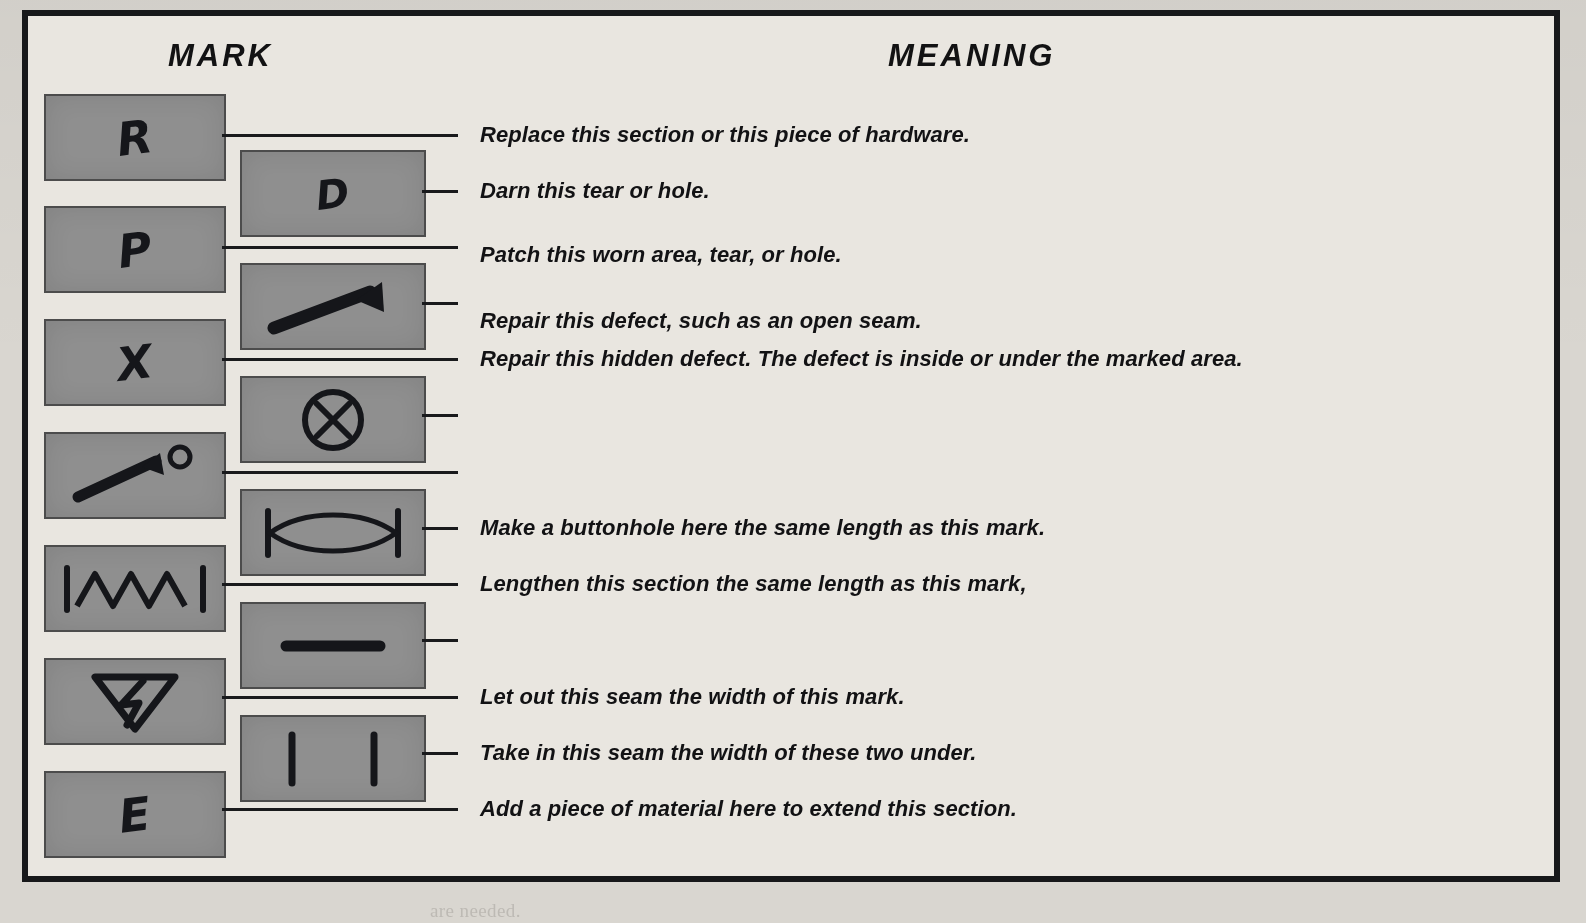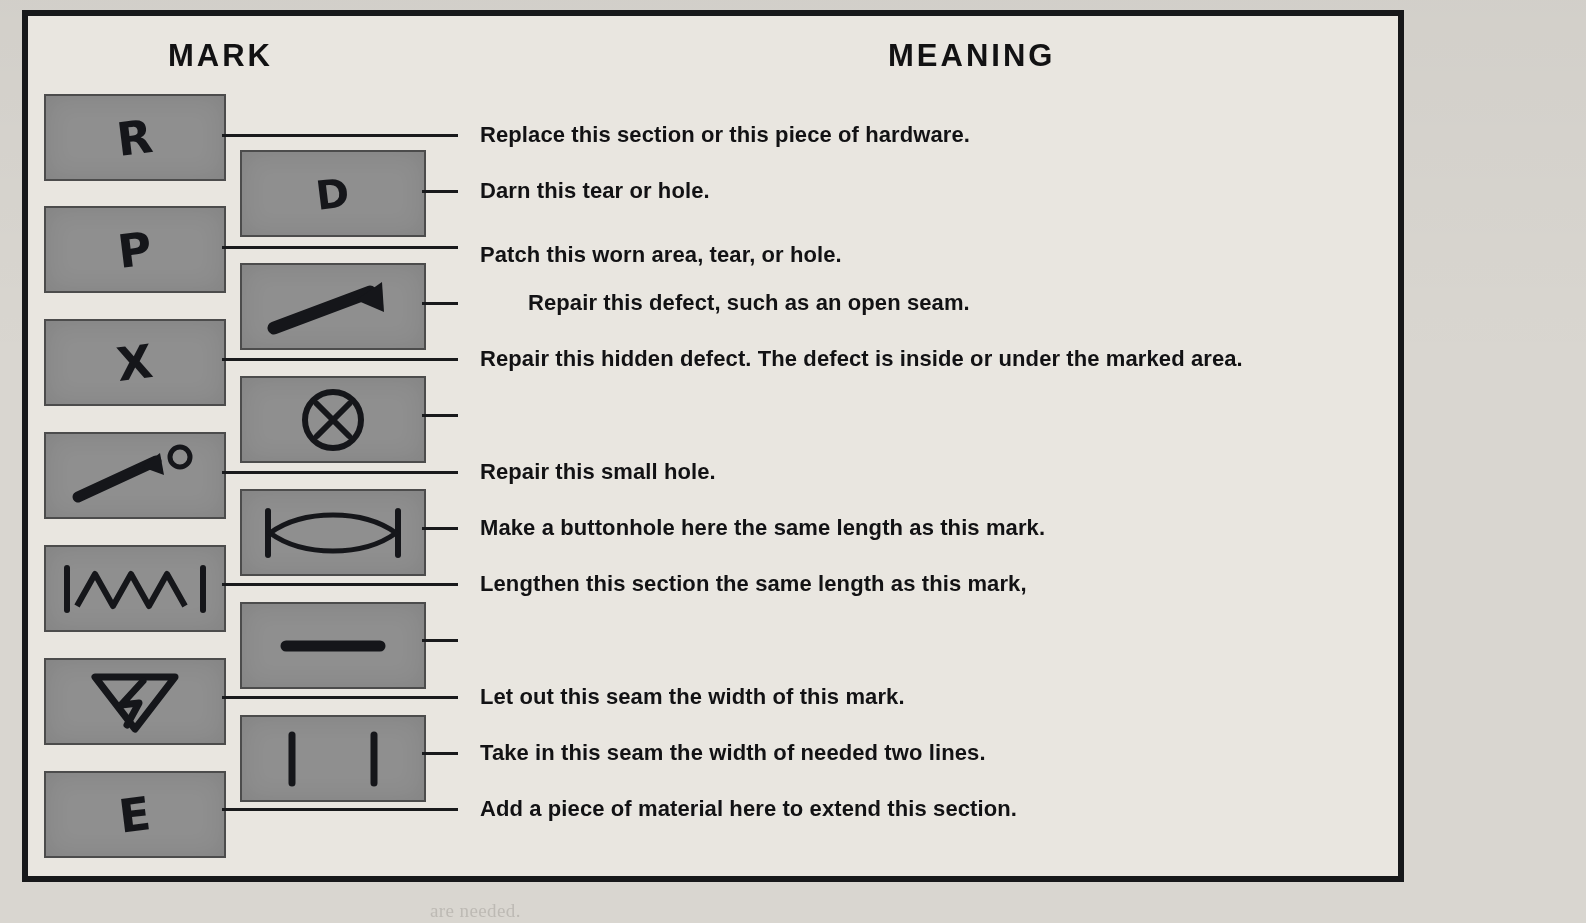--- a/index.html
+++ b/index.html
@@ -28,25 +28,26 @@
     font-size: 19px;
     font-family: "Liberation Serif", serif;
     white-space: nowrap;
     letter-spacing: 0.4px;
   }
 
   .chart-frame {
     position: absolute;
     left: 22px;
     top: 10px;
-    width: 1382px;
+    width: 1538px;
     height: 872px;
     background: #c2410c;
     border: 6px solid #17181a;
     box-sizing: border-box;
+    font-style: italic;
   }
   .chart-inner {
     position: absolute;
     inset: 0;
     background: #e9e6e0;
   }
 
   .col-header {
     position: absolute;
     font-weight: bold;
@@ -192,23 +193,22 @@
     <div class="leader" style="left:394px; top:511px;  width:36px;"></div>
     <div class="leader" style="left:194px; top:567px;  width:236px;"></div>
     <div class="leader" style="left:394px; top:623px;  width:36px;"></div>
     <div class="leader" style="left:194px; top:680px;  width:236px;"></div>
     <div class="leader" style="left:394px; top:736px;  width:36px;"></div>
     <div class="leader" style="left:194px; top:792px;  width:236px;"></div>
 
     <div class="meaning" style="top:106px;">Replace this section or this piece of hardware.</div>
     <div class="meaning" style="top:162px;">Darn this tear or hole.</div>
     <div class="meaning" style="top:218px;margin-top:8px;">Patch this worn area, tear, or hole.</div>
-    <div class="meaning" style="top:274px;margin-left:48px;">Repair this defect, such as an open seam.</div>
+    <div class="meaning" style="top:292px;">Repair this defect, such as an open seam.</div>
     <div class="meaning" style="top:330px;">Repair this hidden defect. The defect is inside or under the marked area.</div>
-    <div class="meaning" style="top:443px;">Repair this small hole.</div>
     <div class="meaning" style="top:499px;text-align:center;">Make a buttonhole here the same length as this mark.</div>
     <div class="meaning" style="top:555px;">Lengthen this section the same length as this mark,</div>
     <div class="meaning" style="top:668px;">Let out this seam the width of this mark.</div>
-    <div class="meaning" style="top:724px;">Take in this seam the width of needed two lines.</div>
+    <div class="meaning" style="top:724px;">Take in this seam the width of these two under.</div>
     <div class="meaning" style="top:780px;">Add a piece of material here to extend this section.</div>
 
   </div>
 </div>
 
 </body></html>

